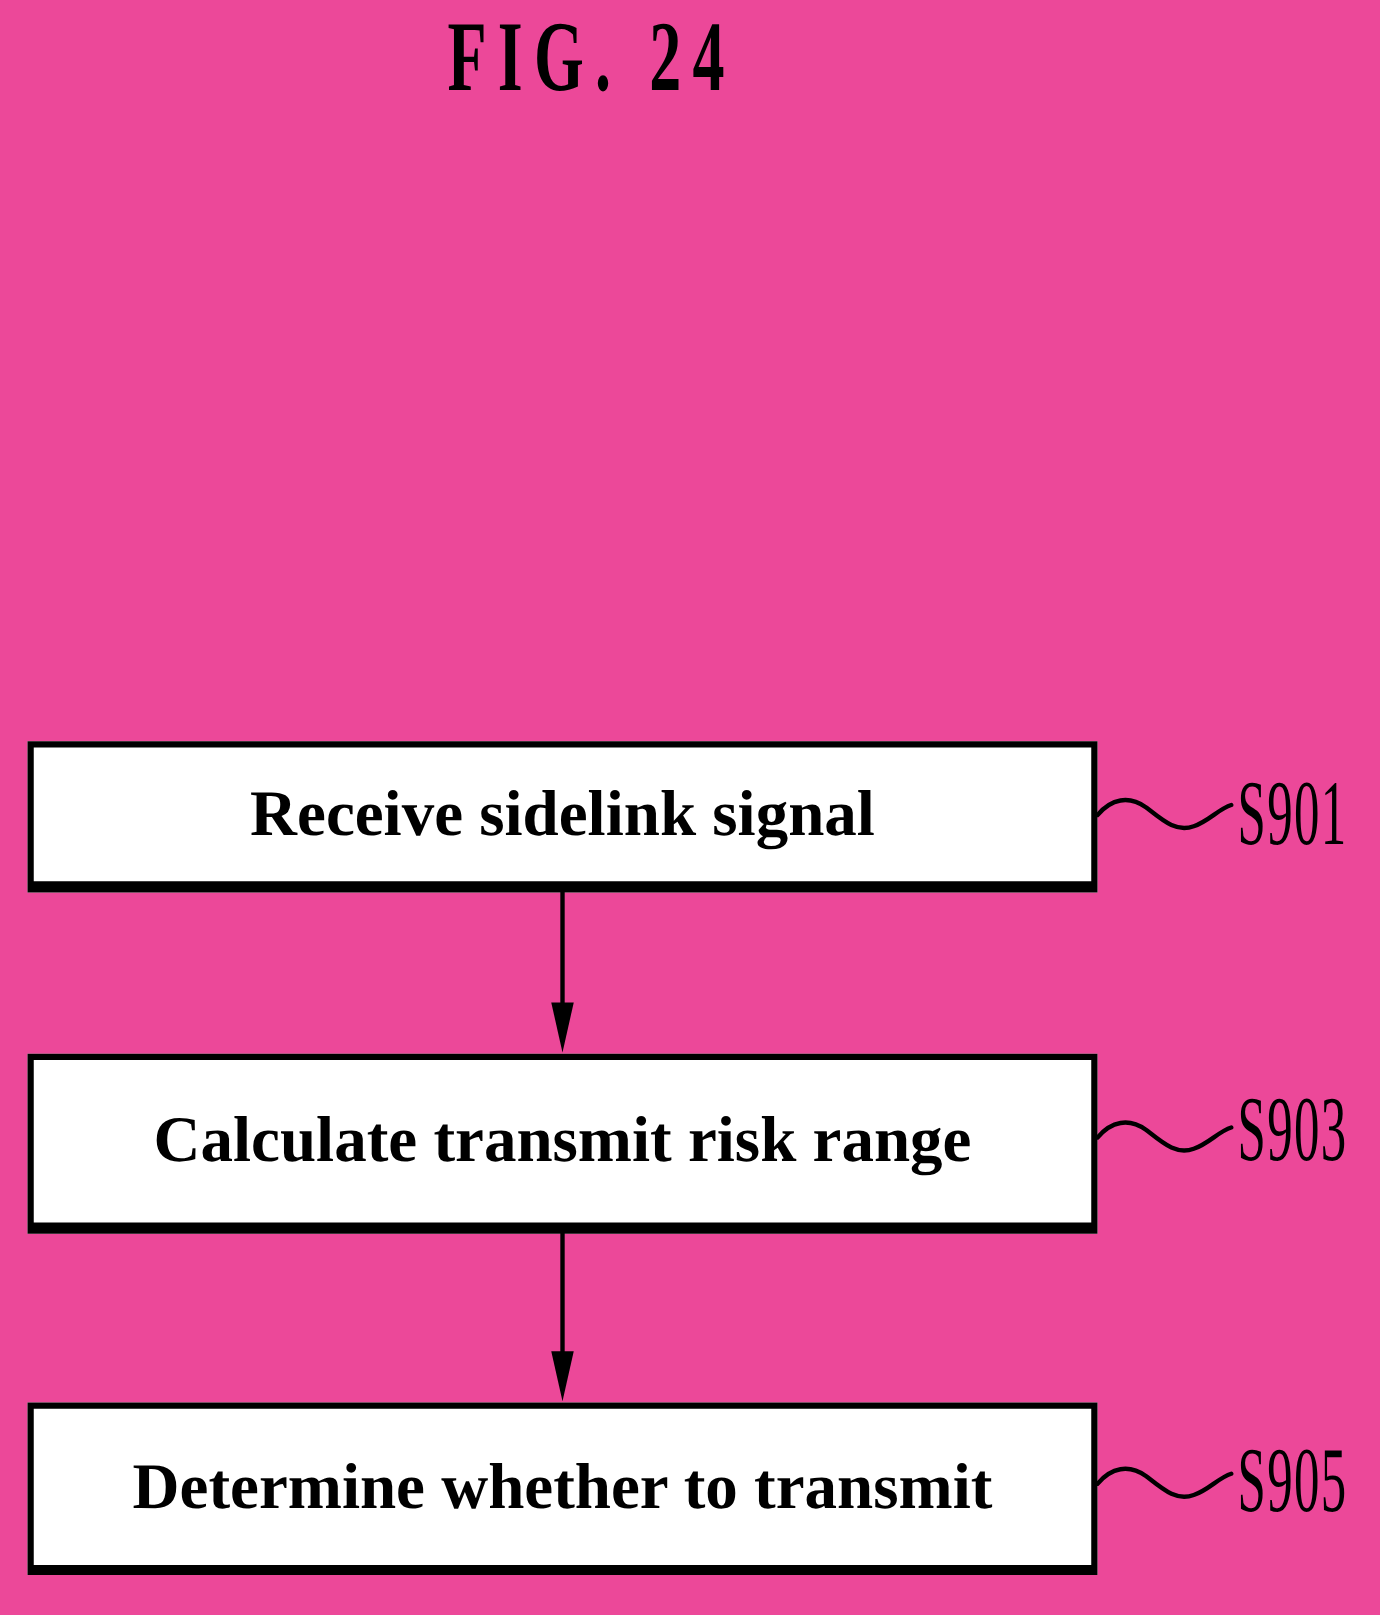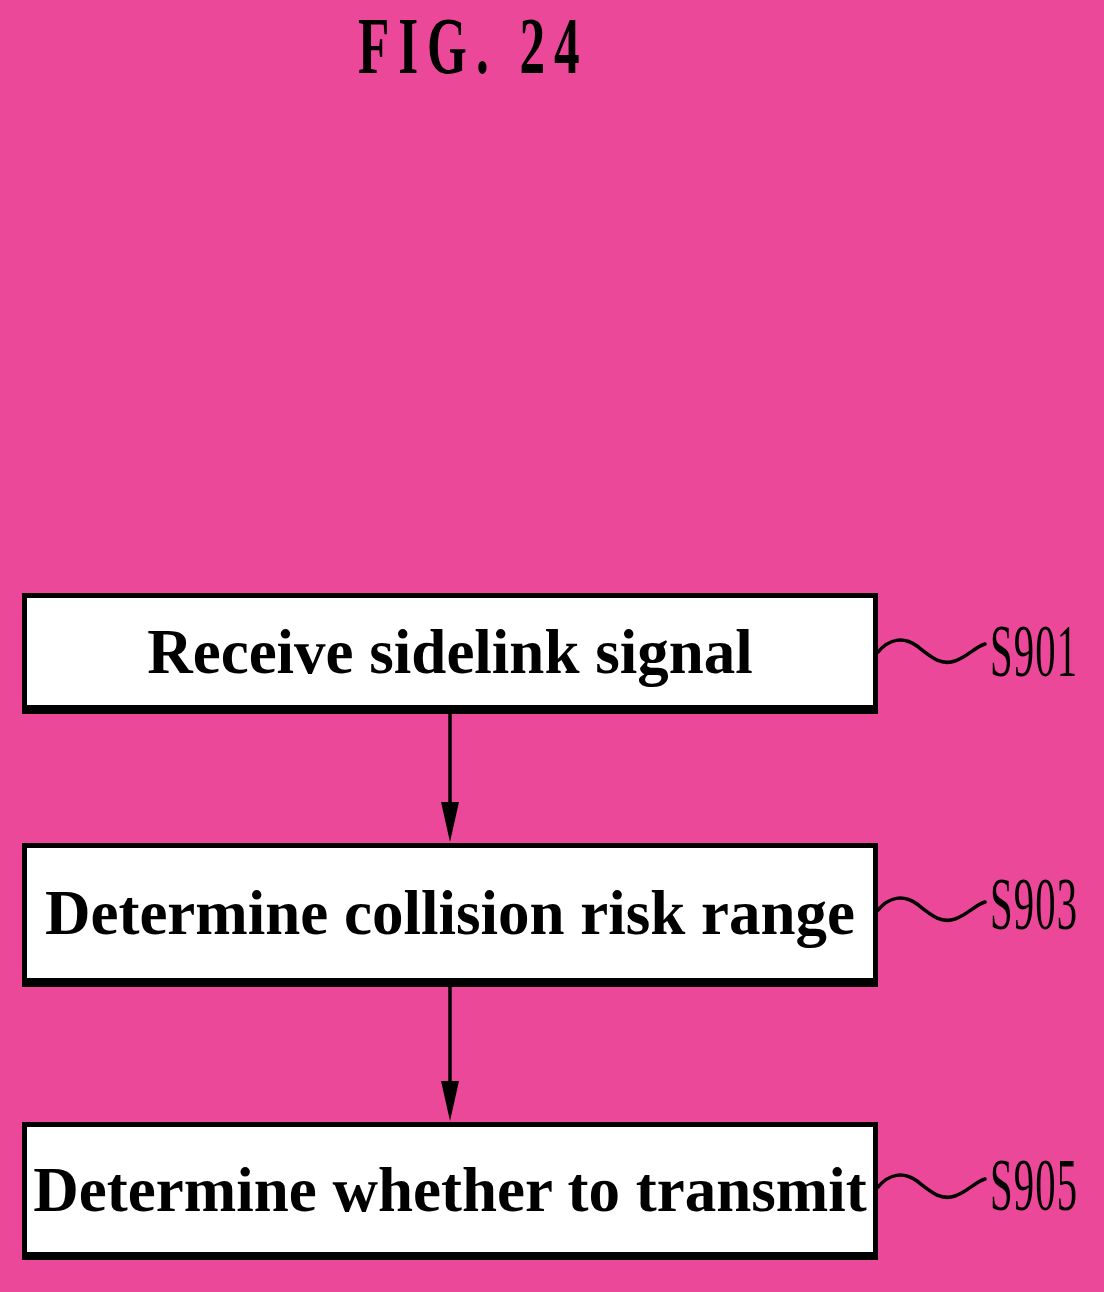--- a/index.html
+++ b/index.html
@@ -32,21 +32,21 @@
     background: #ffffff;
     border: 5px solid #000000;
     border-bottom-width: 9px;
     display: flex;
     flex-direction: column;
     align-items: center;
     justify-content: center;
     text-align: center;
   }
   .step-box .box-text {
-    font-size: 63px;
+    font-size: 52px;
     font-weight: bold;
     line-height: 62px;
     white-space: nowrap;
   }
   .box-1 { top: 593px; height: 121px; }
   .box-2 { top: 843px; height: 144px; }
   .box-3 { top: 1122px; height: 138px; border-bottom-width: 8px; }
   .arrow-svg { position: absolute; left: 439px; width: 22px; }
   .arrow-1 { top: 712px; height: 132px; }
   .arrow-2 { top: 986px; height: 137px; }
@@ -79,21 +79,21 @@
   <div class="step-box box-1">
     <div class="box-text">Receive sidelink signal</div>
   </div>
 
   <svg class="arrow-svg arrow-1" viewBox="0 0 22 132">
     <line x1="11" y1="0" x2="11" y2="96" stroke="#000000" stroke-width="3.5"></line>
     <polygon points="11,130 2,90 20,90" fill="#000000"></polygon>
   </svg>
 
   <div class="step-box box-2">
-    <div class="box-text">Determine collision risk range</div>
+    <div class="box-text">Calculate transmit risk range</div>
   </div>
 
   <svg class="arrow-svg arrow-2" viewBox="0 0 22 137">
     <line x1="11" y1="0" x2="11" y2="100" stroke="#000000" stroke-width="3.5"></line>
     <polygon points="11,135 2,95 20,95" fill="#000000"></polygon>
   </svg>
 
   <div class="step-box box-3">
     <div class="box-text">Determine whether to transmit</div>
   </div>

